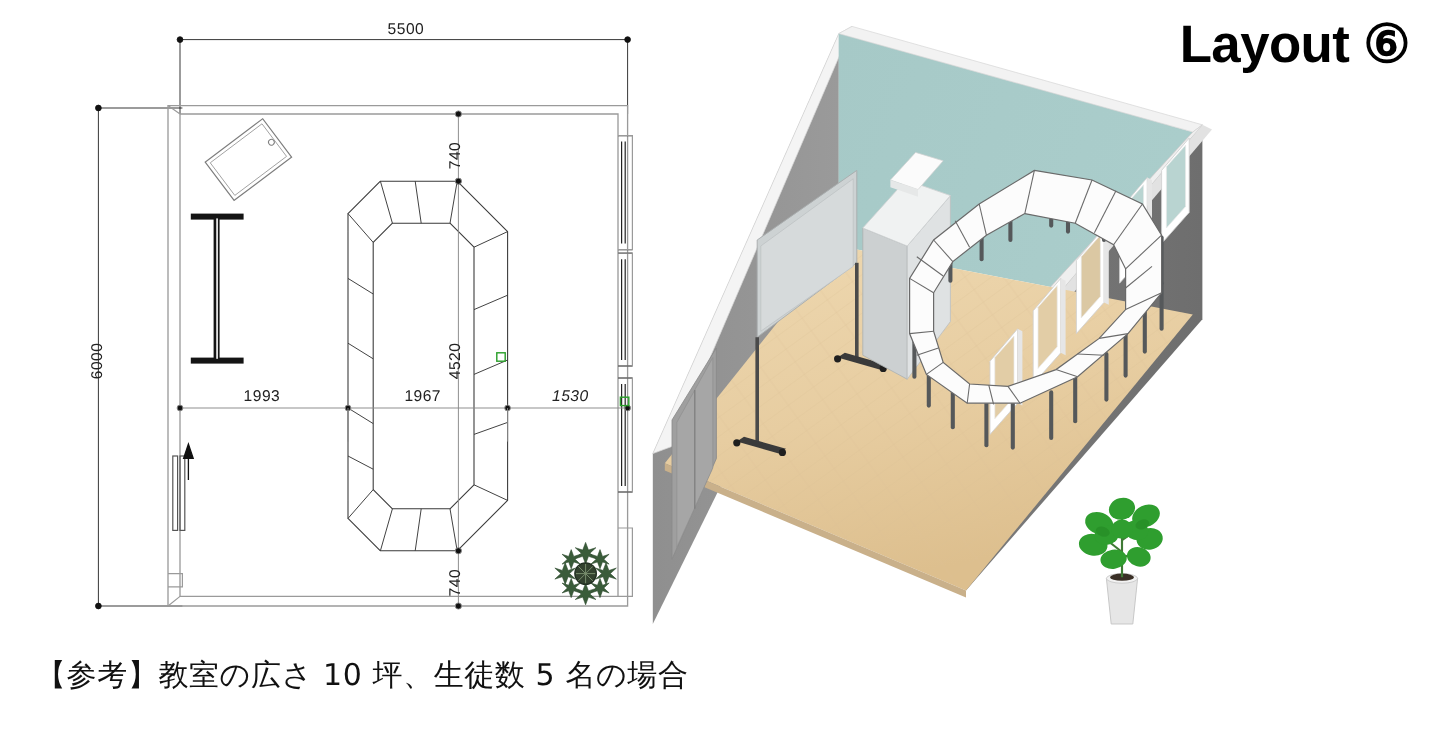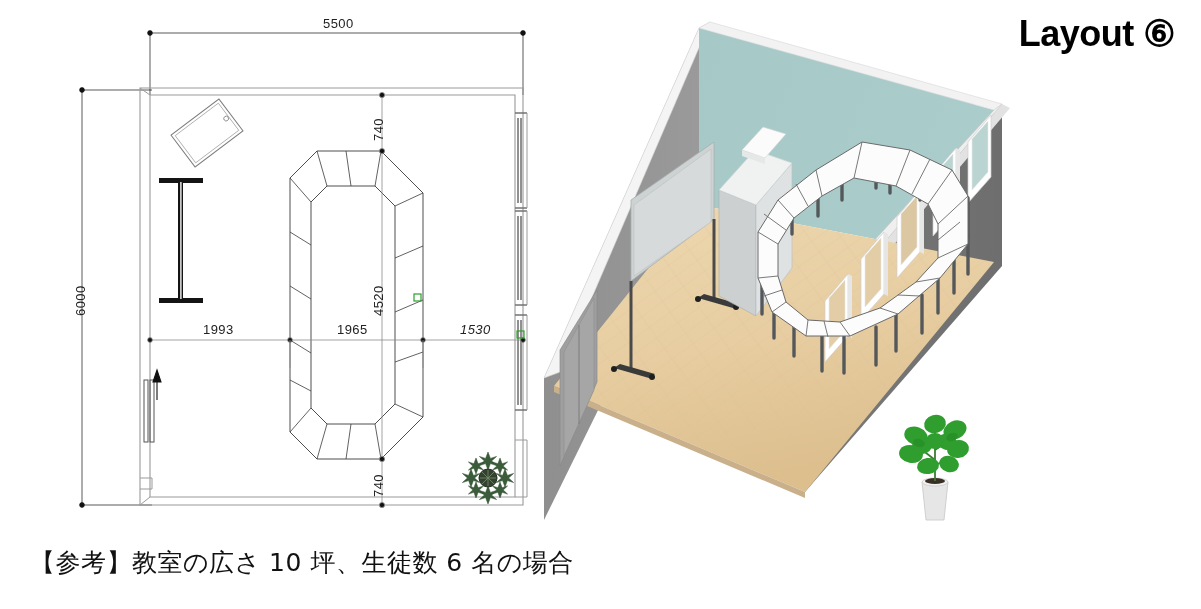--- a/index.html
+++ b/index.html
@@ -14,21 +14,21 @@
   #plan{position:absolute;left:12px;top:0;width:540px;height:540px;margin-left:43px;}
   #plan svg{display:block;}
 
   
   #view3d{position:absolute;left:524px;top:0;width:677px;height:586px;}
   #view3d svg{display:block;}
 
   
   #title{position:absolute;right:26px;top:16px;
          font-family:"Liberation Sans",sans-serif;
-         font-size:36px;font-weight:bold;letter-spacing:-0.5px;
+         font-size:44px;font-weight:bold;letter-spacing:-0.5px;
          color:#000;line-height:1;white-space:nowrap;}
 
   
   #caption{position:absolute;left:30px;top:546px;
            font-family:"DejaVu Sans","Liberation Sans",sans-serif;
            font-size:25px;color:#111;white-space:nowrap;letter-spacing:.5px;}
 </style>
 </head>
 <body>
 
@@ -193,21 +193,21 @@
         <rect x="462" y="331" width="7" height="7" fill="none" stroke="#2ca02c" stroke-width="1.2"></rect>
       </g>
     </svg>
 
     <div class="dim-txt" style="left:268px;top:16px;">5500</div>
     <div class="dim-txt dim-v" style="left:18px;top:316px;">6000</div>
     <div class="dim-txt dim-v" style="left:316px;top:141px;">740</div>
     <div class="dim-txt dim-v" style="left:316px;top:497px;">740</div>
     <div class="dim-txt dim-v" style="left:316px;top:316px;">4520</div>
     <div class="dim-txt" style="left:148px;top:322px;">1993</div>
-    <div class="dim-txt" style="left:282px;top:322px;">1965</div>
+    <div class="dim-txt" style="left:282px;top:322px;">1967</div>
     <div class="dim-txt" style="left:405px;top:322px;font-style:italic;">1530</div>
   </div>
 
   <div id="view3d">
     <svg width="677" height="586" viewBox="0 0 677 586">
       <defs>
         <linearGradient id="floorG" x1="0" y1="0" x2="0.3" y2="1">
           <stop offset="0%" stop-color="#eed8b0"></stop>
           <stop offset="55%" stop-color="#e7cda1"></stop>
           <stop offset="100%" stop-color="#ddbf8e"></stop>
@@ -390,15 +390,15 @@
         <g fill="#248a24" opacity=".6">
           <ellipse cx="395" cy="443" rx="6" ry="4" transform="rotate(18 395 443)"></ellipse>
           <ellipse cx="428" cy="437" rx="6" ry="4" transform="rotate(-20 428 437)"></ellipse>
         </g>
       </g>
     </svg>
   </div>
 
   <div id="title">Layout ⑥</div>
 
-  <div id="caption">【参考】教室の広さ 10 坪、生徒数 6 名の場合</div>
+  <div id="caption">【参考】教室の広さ 10 坪、生徒数 5 名の場合</div>
 
 </div>
 
 </body></html>

